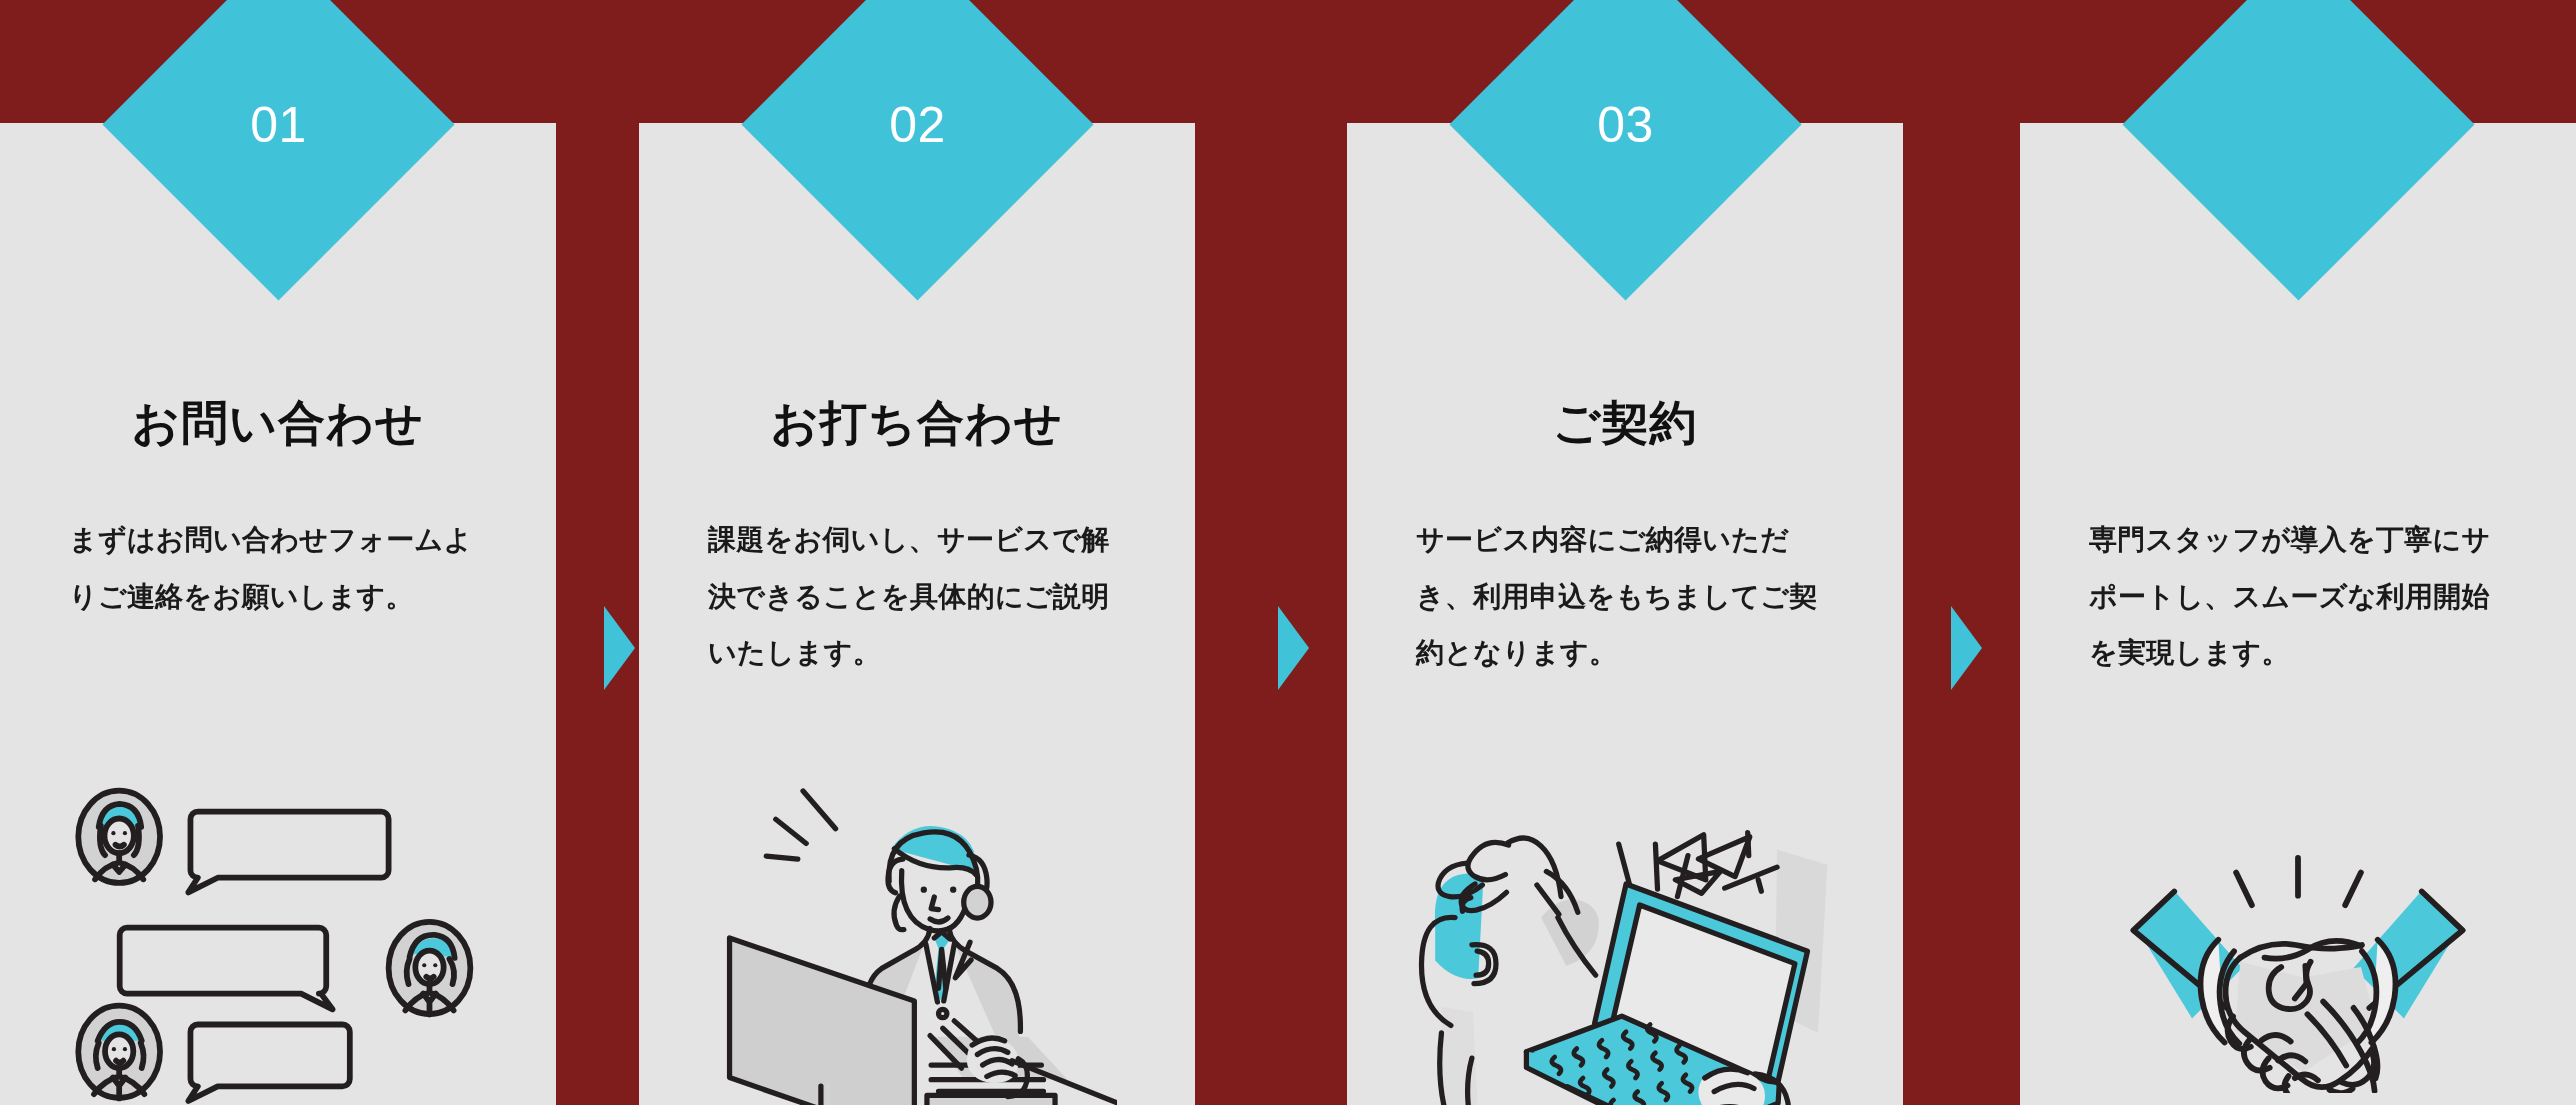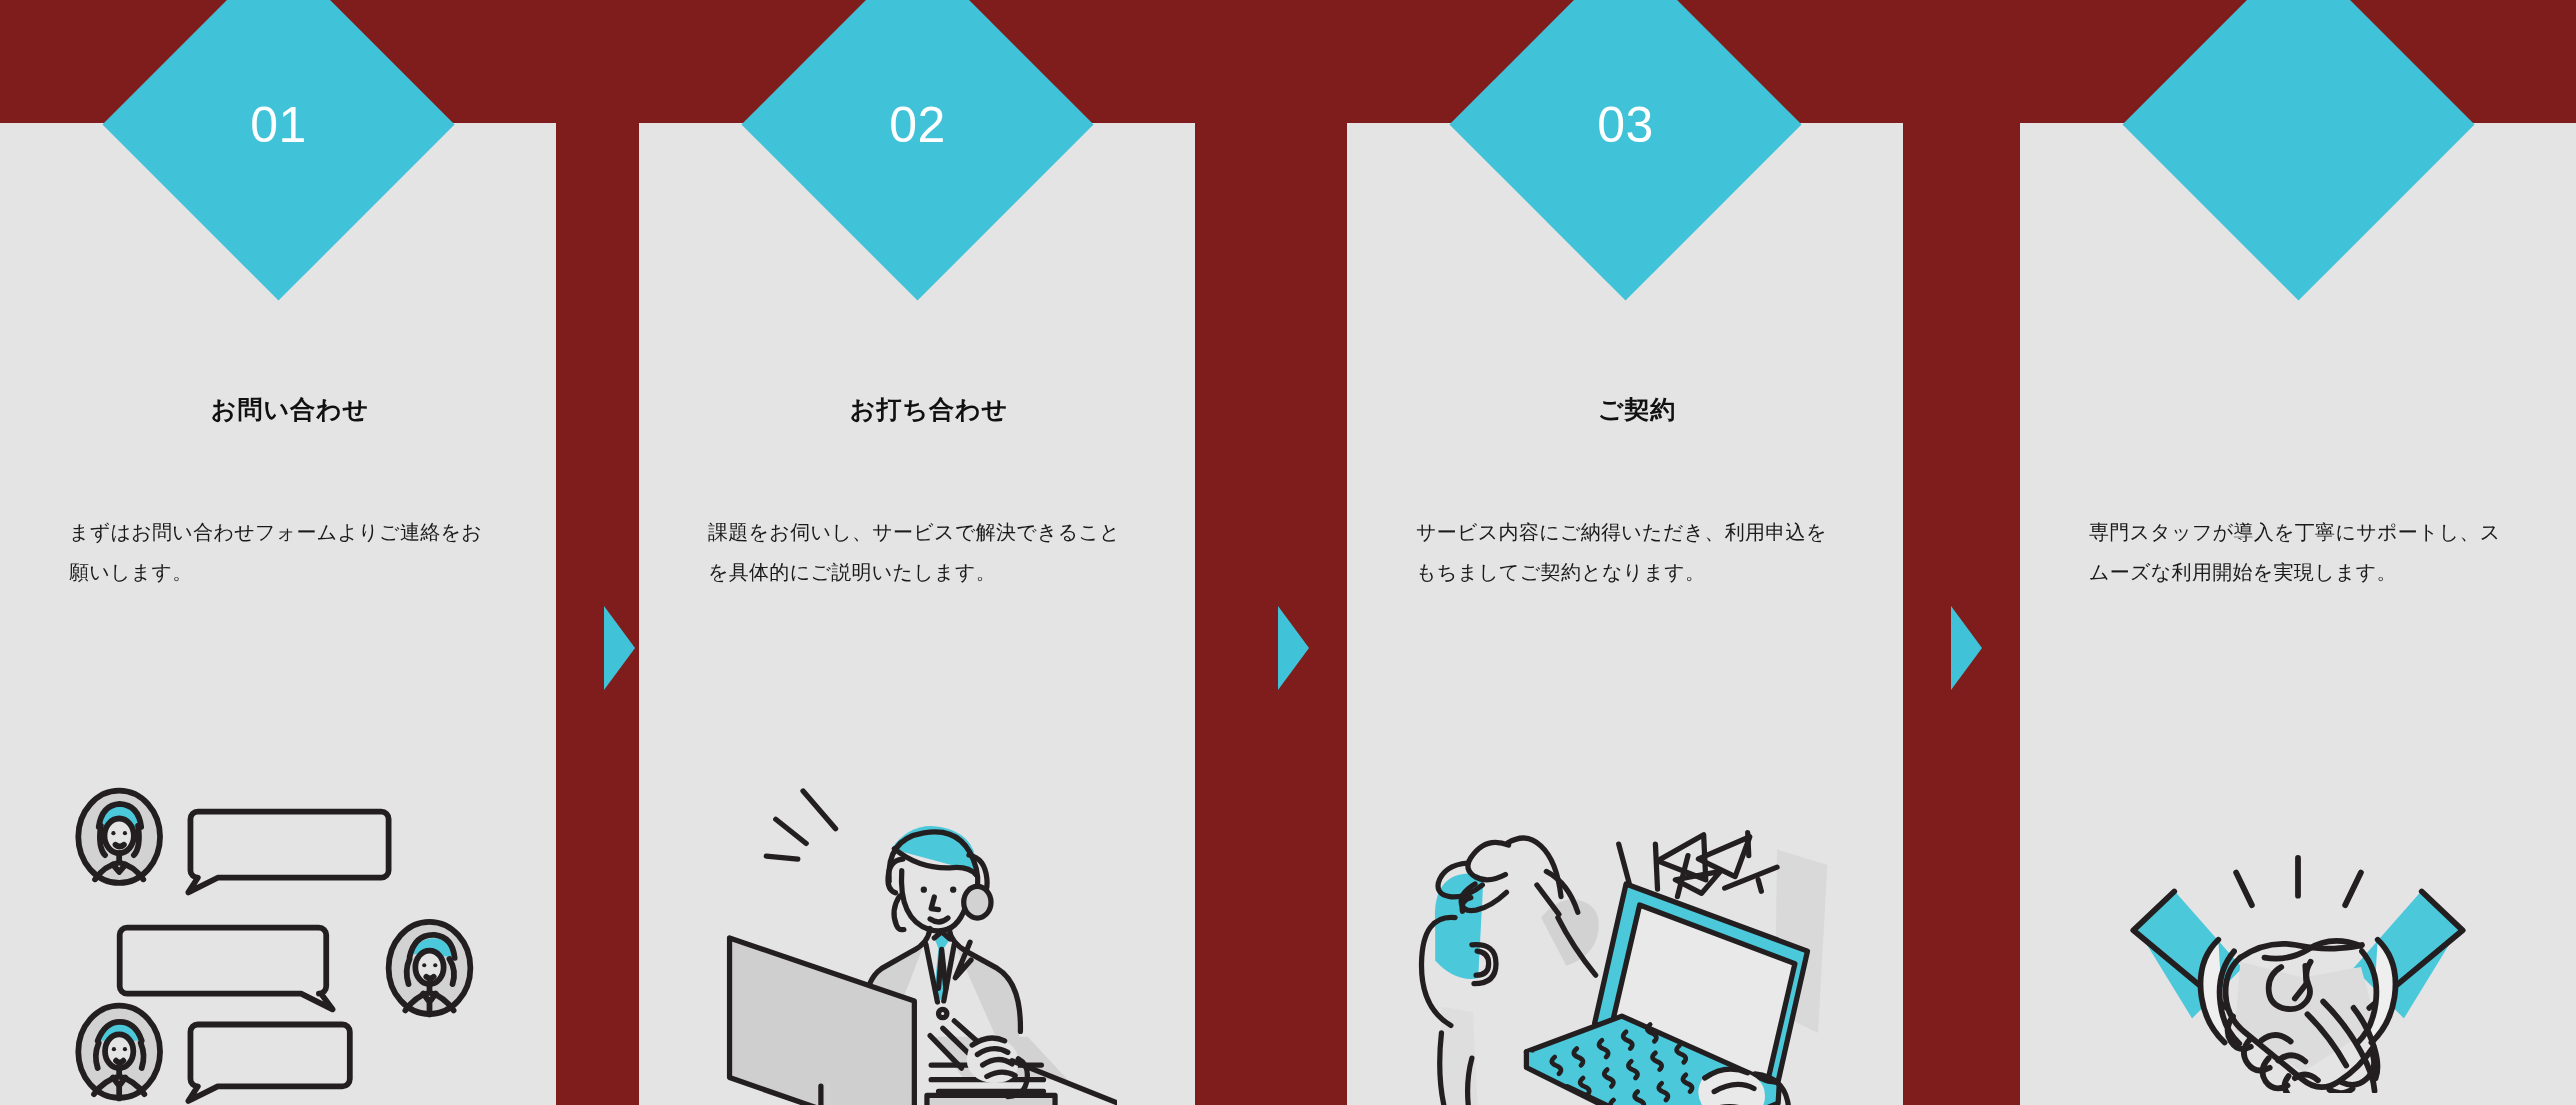--- a/index.html
+++ b/index.html
@@ -67,34 +67,33 @@
     user-select: none;
   }
 
   
   .card-title {
     position: absolute;
     top: 271px;
     left: 0;
     width: 100%;
     text-align: center;
-    font-size: 25px;
+    font-size: 47px;
     font-weight: bold;
     color: #111111;
     letter-spacing: 1px;
     line-height: 1.25;
-    margin-left: 12px;
   }
   .card-body {
     position: absolute;
     top: 389px;
     left: 69px;
     width: 420px;
-    font-size: 20px;
-    font-weight: 400;
+    font-size: 28px;
+    font-weight: 700;
     color: #1a1a1a;
     line-height: 2.02;
     letter-spacing: 0.3px;
     text-align: left;
   }
 
   
   .illus {
     position: absolute;
     left: 0;

